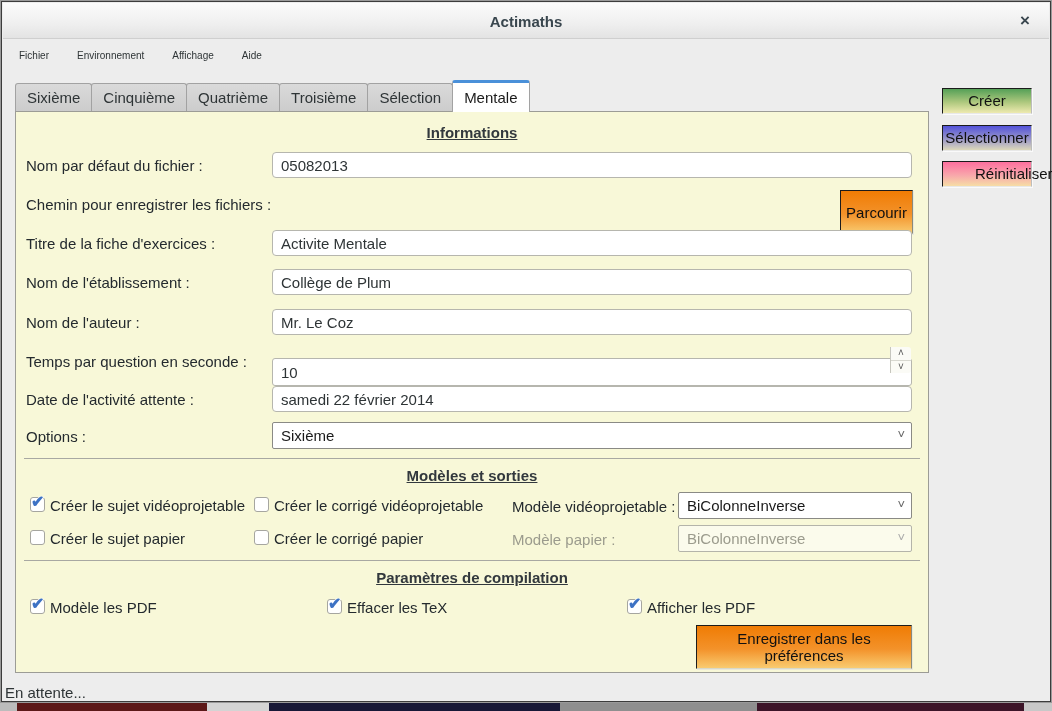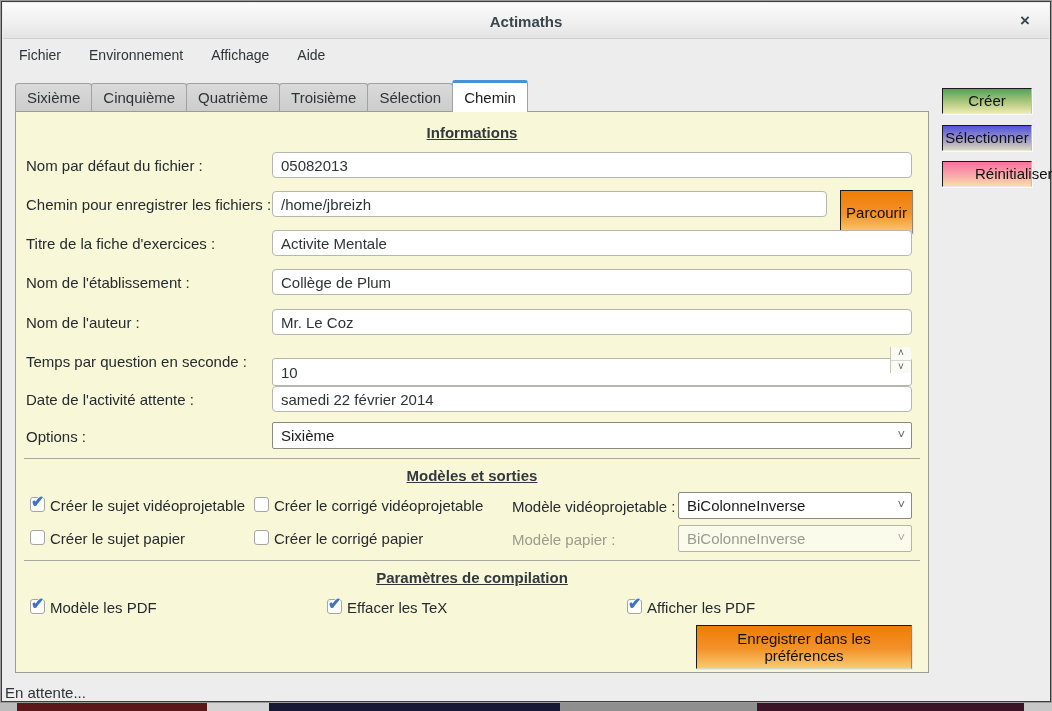--- a/index.html
+++ b/index.html
@@ -22,21 +22,21 @@
   .close-btn {
     position:absolute; right:14px; top:8px; width:20px; height:20px;
     font-size:17px; font-weight:bold; color:#39464e; text-align:center; line-height:20px;
     cursor:default;
   }
   
   .menubar {
     position:absolute; left:2px; top:40px; right:2px; height:28px;
     display:flex; align-items:center; padding-left:8px;
   }
-  .menu-item { font-size:14px; color:#2e3436; padding:4px 8px; margin-right:12px; }
+  .menu-item { font-size:10px; color:#2e3436; padding:4px 8px; margin-right:12px; }
   
   .tabs {
     position:absolute; left:14px; top:78px; height:32px;
     display:flex; align-items:flex-end;
   }
   .tab {
     height:28px; padding:0 11px; display:flex; align-items:center;
     background:linear-gradient(180deg,#dadada 0%,#cccccc 100%);
     border:1px solid #a2a2a2; border-bottom:none; margin-right:-1px;
     border-radius:3px 3px 0 0; font-size:15px; color:#2e3436; position:relative;
@@ -130,32 +130,31 @@
     <span class="menu-item">Affichage</span>
     <span class="menu-item">Aide</span>
   </div>
 
   <div class="tabs">
     <div class="tab">Sixième</div>
     <div class="tab">Cinquième</div>
     <div class="tab">Quatrième</div>
     <div class="tab">Troisième</div>
     <div class="tab">Sélection</div>
-    <div class="tab active">Chemin</div>
+    <div class="tab active">Mentale</div>
   </div>
 
   <div class="panel">
 
     <div class="section-title" style="top:12px;">Informations</div>
 
     <span class="flabel" style="top:45px;">Nom par défaut du fichier :</span>
     <input class="tinput" style="top: 40px;" value="05082013">
 
     <span class="flabel" style="top:84px;">Chemin pour enregistrer les fichiers :</span>
-    <input class="tinput short" style="top: 79px;" value="/home/jbreizh">
     <button class="btn-orange" style="left:824px; top:78px; width:73px;">Parcourir</button>
 
     <span class="flabel" style="top:123px;">Titre de la fiche d'exercices :</span>
     <input class="tinput" style="top: 118px;" value="Activite Mentale">
 
     <span class="flabel" style="top:162px;">Nom de l'établissement :</span>
     <input class="tinput" style="top: 157px;" value="Collège de Plum">
 
     <span class="flabel" style="top:202px;">Nom de l'auteur :</span>
     <input class="tinput" style="top: 197px;" value="Mr. Le Coz">

